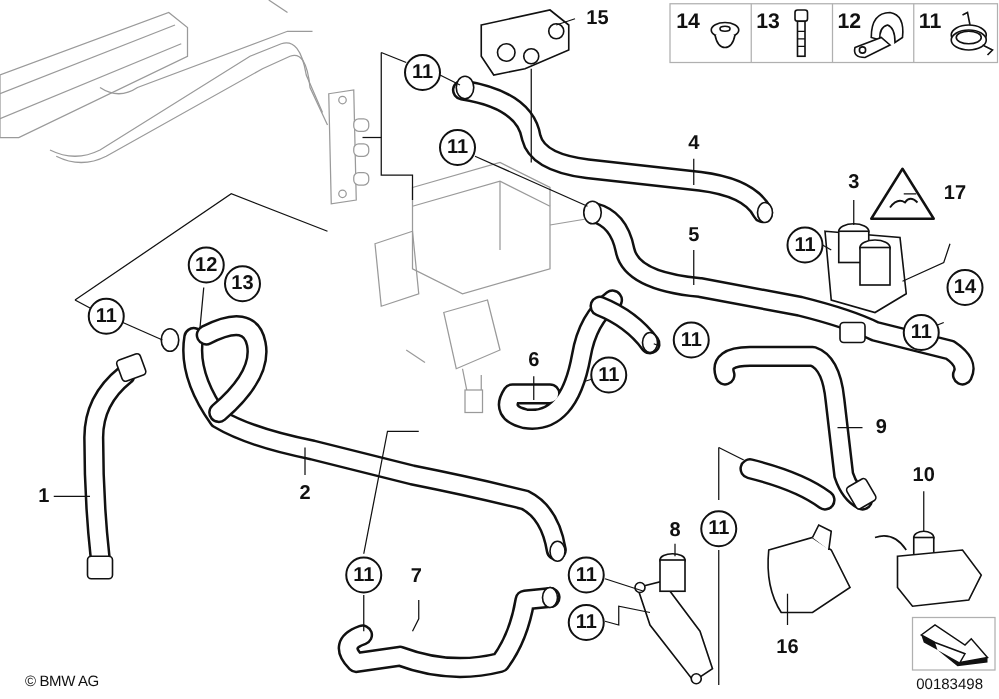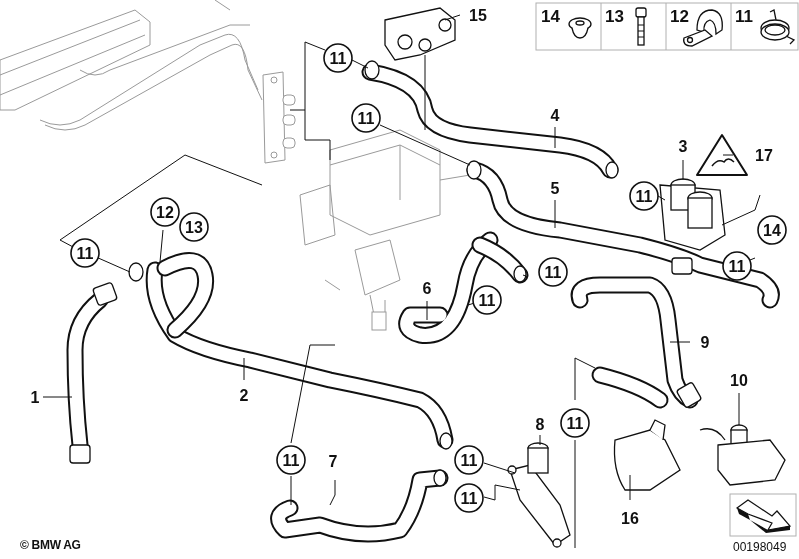--- a/index.html
+++ b/index.html
@@ -9,21 +9,21 @@
   .hose-outline { fill: none; stroke: #111111; stroke-width: 17; stroke-linecap: round; stroke-linejoin: round; }
   .ghost { fill: none; stroke: #9a9a9a; stroke-width: 1; }
   .ghost-fill { fill: #ffffff; stroke: #9a9a9a; stroke-width: 1; }
   .leader { fill: none; stroke: #111111; stroke-width: 1; }
   .callout-circle { fill: #ffffff; stroke: #111111; stroke-width: 1.6; }
   .callout-text { font-family: "Liberation Sans", sans-serif; font-weight: bold; font-size: 16px; fill: #111111; text-anchor: middle; dominant-baseline: central; }
   .label-text { font-family: "Liberation Sans", sans-serif; font-weight: bold; font-size: 16px; fill: #111111; text-anchor: middle; dominant-baseline: central; }
   .part { fill: #ffffff; stroke: #111111; stroke-width: 1.3; }
   .header-box { fill: #ffffff; stroke: #b0b0b0; stroke-width: 1; }
   .header-num { font-family: "Liberation Sans", sans-serif; font-weight: bold; font-size: 17px; fill: #111111; }
-  .copyright { position: absolute; left: 20px; top: 538px; font-size: 12px; color: #111111; font-weight: bold; letter-spacing: -0.3px; }
+  .copyright { position: absolute; left: 20px; top: 538px; font-size: 12px; color: #111111; font-weight: normal; letter-spacing: -0.3px; }
   .docnum { position: absolute; left: 733px; top: 540px; font-size: 12px; color: #111111; }
 </style>
 </head>
 <body>
 
 <svg id="diagram" viewBox="0 0 799 559">
 
   <g>
     <rect class="header-box" x="536" y="3" width="262" height="47"></rect>
     <line x1="601" y1="3" x2="601" y2="50" stroke="#b0b0b0"></line>
@@ -301,13 +301,13 @@
 
   <g>
     <rect x="730" y="494" width="66" height="42" fill="#fff" stroke="#b0b0b0"></rect>
     <path d="M737 508 L748 500 L772 516 L777 511 L790 526 L768 530 L772 523 L748 514 Z" fill="#fff" stroke="#111" stroke-width="1.2"></path>
     <path d="M737 508 L748 514 L750 520 L739 514 Z" fill="#111"></path>
     <path d="M750 520 L768 530 L790 526 L790 530 L766 533 Z" fill="#111"></path>
   </g>
 </svg>
 
 <div class="copyright">© BMW AG</div>
-<div class="docnum">00198049</div>
+<div class="docnum">00183498</div>
 
 </body></html>

